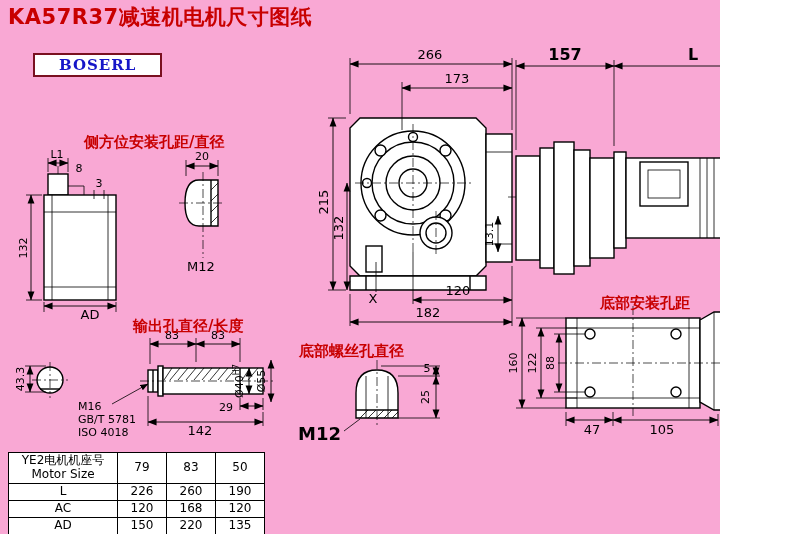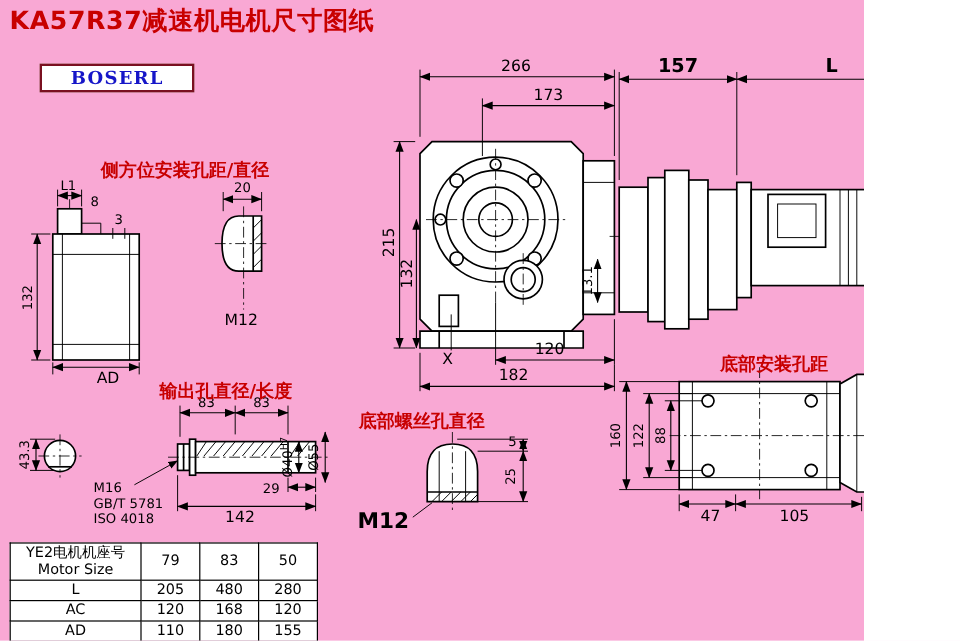--- a/index.html
+++ b/index.html
@@ -308,32 +308,32 @@
         <td class="lab">
           <div>YE2电机机座号</div>
           <div>Motor Size</div>
         </td>
         <td>79</td>
         <td>83</td>
         <td>50</td>
       </tr>
       <tr>
         <td class="lab">L</td>
-        <td>205</td>
-        <td>480</td>
-        <td>280</td>
+        <td>226</td>
+        <td>260</td>
+        <td>190</td>
       </tr>
       <tr>
         <td class="lab">AC</td>
         <td>120</td>
         <td>168</td>
         <td>120</td>
       </tr>
       <tr>
         <td class="lab">AD</td>
-        <td>110</td>
-        <td>180</td>
-        <td>155</td>
+        <td>150</td>
+        <td>220</td>
+        <td>135</td>
       </tr>
     </tbody>
   </table>
 
 </div>
 
 </body></html>

